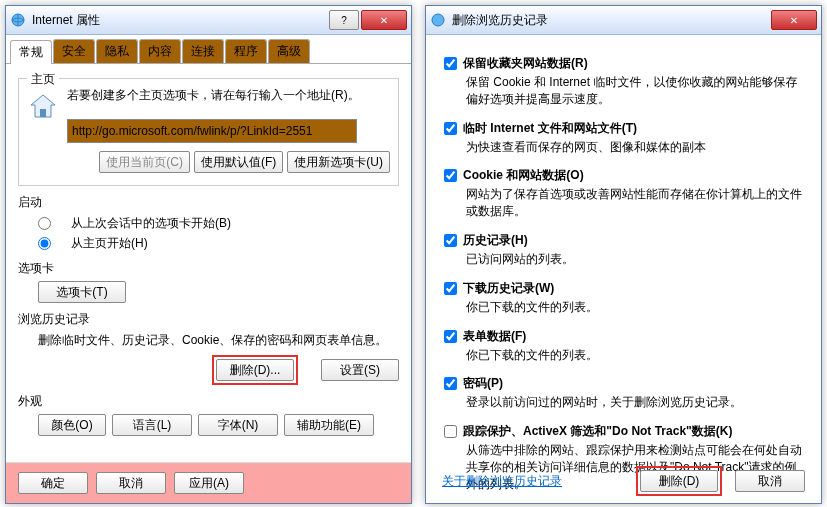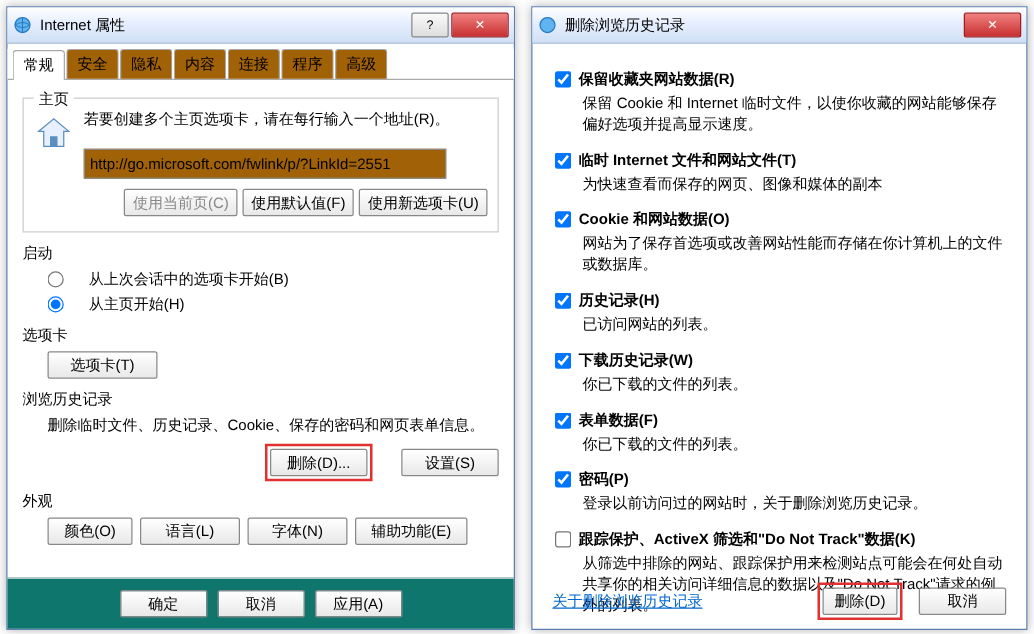--- a/index.html
+++ b/index.html
@@ -22,21 +22,21 @@
 .homeicon{width:32px;height:28px;float:left;margin-right:8px;margin-top:4px}
 .input{border:1px solid #888;padding:2px 4px;font-size:12px;background:#a16207;height:18px;box-sizing:content-box}
 .btn{border:1px solid #888;background:linear-gradient(#fff,#e8e8e8);padding:2px 6px;border-radius:2px;cursor:pointer;font-size:12px;height:22px;box-sizing:border-box}
 .btn.disabled{color:#888}
 .row{display:flex;align-items:center;gap:4px;margin:4px 0}
 .radio-row{display:flex;align-items:center;gap:20px;margin:3px 20px}
 .sect{margin:8px 0 4px 0}
 .sect-label{margin-bottom:4px}
 .sect-body{margin-left:20px}
 .redbox{border:2px solid #e03030;padding:2px;display:inline-block}
-.bottombar{position:absolute;left:0;right:0;bottom:0;height:40px;border-top:1px solid #ddd;display:flex;align-items:center;justify-content:center;gap:8px;padding:0 12px;background:#0f766e}
+.bottombar{position:absolute;left:0;right:0;bottom:0;height:40px;border-top:1px solid #ddd;display:flex;align-items:center;justify-content:flex-start;gap:8px;padding:0 12px;background:#fca5a5}
 .dlg-right .body2{padding:12px 18px 50px 18px}
 .chkitem{margin:8px 0 12px 0}
 .chkhead{display:flex;align-items:center;gap:6px;font-weight:bold}
 .chkdesc{margin-left:22px;color:#000;margin-top:2px;line-height:1.4}
 .link{color:#0066cc;text-decoration:underline;cursor:pointer}
 .bottombar2{position:absolute;left:0;right:0;bottom:0;height:44px;display:flex;align-items:center;padding:0 16px;gap:13px}
 input[type=checkbox],input[type=radio]{margin:0}
 </style>
 </head>
 <body>
@@ -205,17 +205,17 @@
           <span>跟踪保护、ActiveX 筛选和"Do Not Track"数据(K)</span>
         </div>
         <div class="chkdesc">从筛选中排除的网站、跟踪保护用来检测站点可能会在何处自动共享你的相关访问详细信息的数据以及"Do Not Track"请求的例外的列表。</div>
       </div>
     </div>
 
   <div class="bottombar2">
     <span class="link">关于删除浏览历史记录</span>
     <span style="flex:1"></span>
     <span class="redbox">
-      <button class="btn" style="width:60px">删除(D)</button>
+      <button class="btn" style="width:78px">删除(D)</button>
     </span>
     <button class="btn" style="width:70px">取消</button>
   </div>
 </div>
 
 </body></html>

